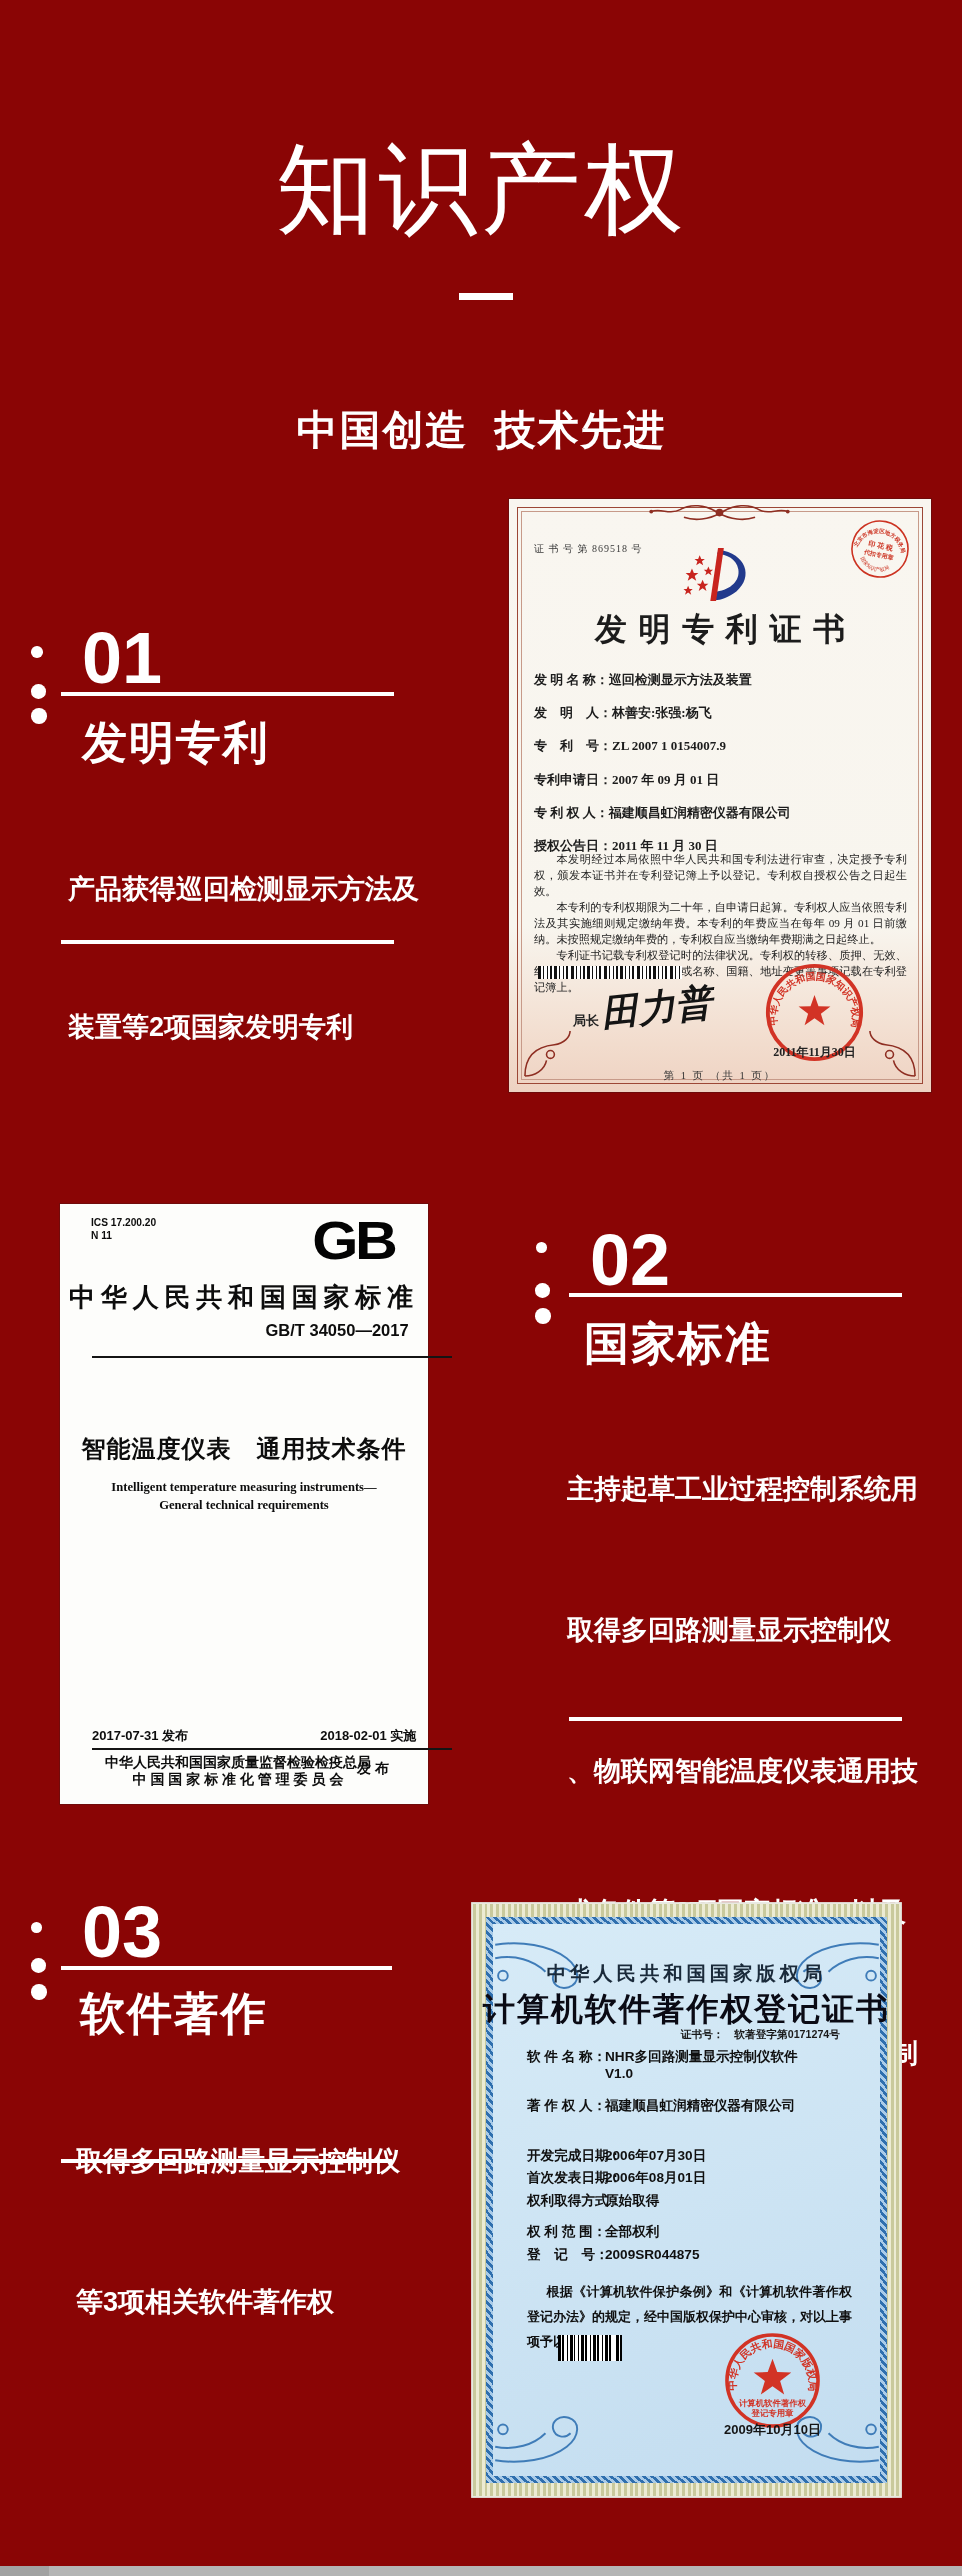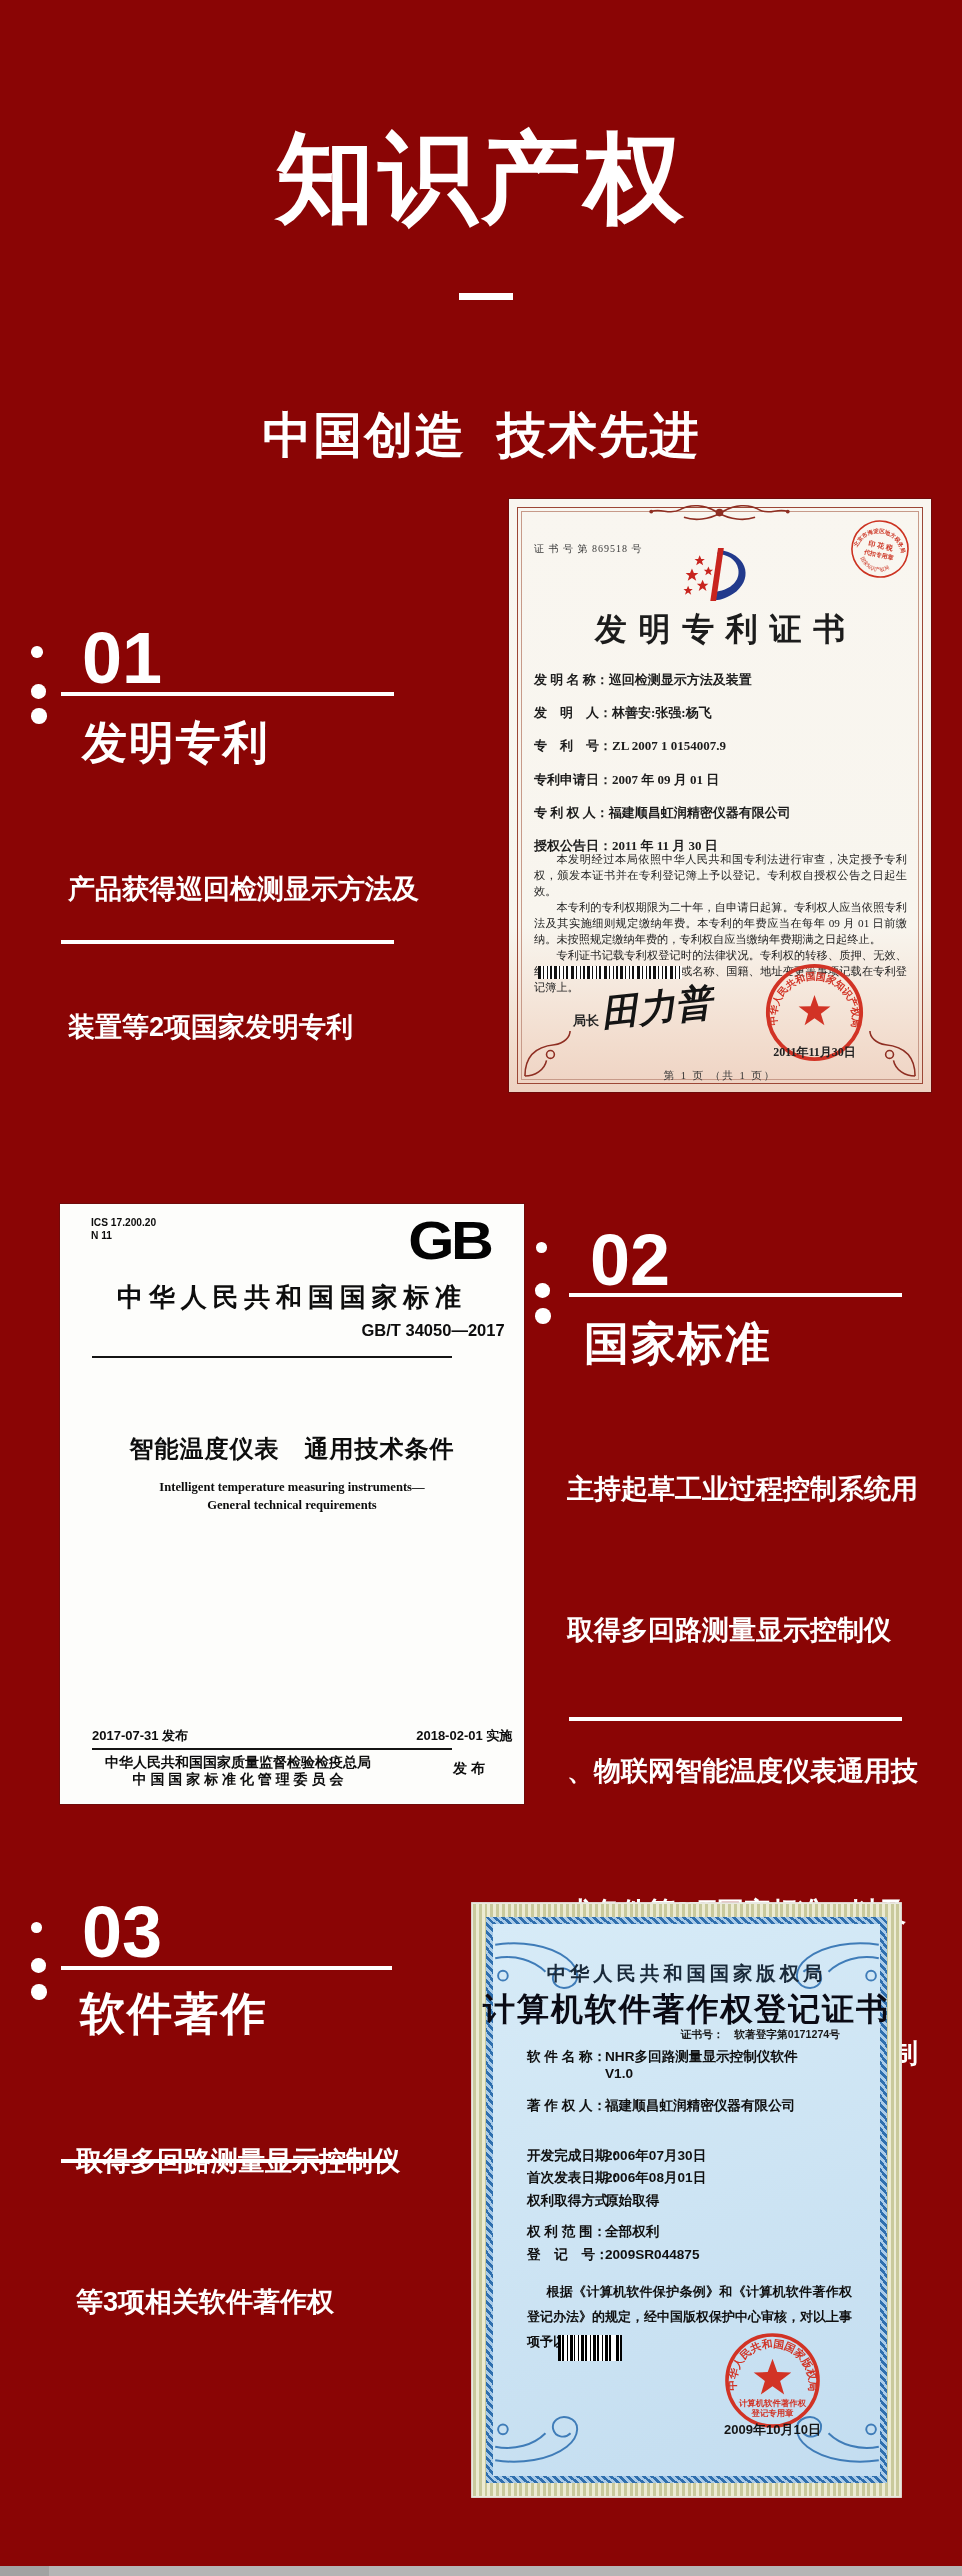--- a/index.html
+++ b/index.html
@@ -12,23 +12,23 @@
     position:relative;width:963px;height:2576px;overflow:hidden;
     background:var(--page_bg);
     font-family:"Liberation Sans","DejaVu Sans",sans-serif;
     margin:0 auto;
   }
   .abs{position:absolute;}
   .white{color:#fff;}
   .ctr{left:0;right:0;text-align:center;}
 
   
-  .hdr-title{top:113px;font-size:99px;font-weight:700;letter-spacing:3.9px;}
+  .hdr-title{top:124px;font-size:99px;font-weight:400;letter-spacing:3.9px;}
   .hdr-dash{left:459px;top:293px;width:54px;height:6.8px;background:#fff;}
-  .hdr-sub{top:403px;font-size:49px;font-weight:700;white-space:pre;letter-spacing:1.9px;}
+  .hdr-sub{top:403px;font-size:41px;font-weight:700;white-space:pre;letter-spacing:1.9px;}
 
   
   .dot{background:#fff;border-radius:50%;}
   .sec-num{font-size:72px;font-weight:800;line-height:1;}
   .sec-rule{height:3.9px;background:#fff;}
   .sec-head{font-size:45px;font-weight:800;letter-spacing:1.9px;}
   .sec-body{font-size:27px;font-weight:600;line-height:46px;white-space:pre;}
 
   
   .p-cert{left:509px;top:499px;width:422px;height:593px;
@@ -55,21 +55,21 @@
   .p-seal{left:255px;top:463px;width:101px;height:101px;}
   .p-sealdate{left:251px;top:545px;width:109px;text-align:center;
     font-family:"Liberation Serif","DejaVu Serif",serif;font-size:12px;font-weight:700;color:#222;}
   .p-pagenote{top:570px;font-family:"Liberation Serif","DejaVu Serif",serif;
     font-size:10.7px;color:#333;letter-spacing:1.9px;}
   .p-stamp{left:340px;top:19.4px;width:62px;height:62px;transform:rotate(12deg);}
   .p-flourish{left:126px;top:1.9px;}
   .p-corner{bottom:11.7px;}
 
   
-  .g-doc{left:60px;top:1204px;width:464px;height:600px;background:#fdfdfb;color:#0d0d0d;
+  .g-doc{left:60px;top:1204px;width:368px;height:600px;background:#fdfdfb;color:#0d0d0d;
     box-shadow:0 0 0 1px #700b0b;}
   .g-ics{left:31px;top:11.7px;font-size:10.2px;font-weight:700;line-height:1.3;}
   .g-logo{right:33px;top:5.8px;font-size:53px;font-weight:900;letter-spacing:-2.9px;color:#030303;
     transform:scaleX(1.12);transform-origin:right top;}
   .g-title{top:76px;font-size:26px;font-weight:700;letter-spacing:5.8px;}
   .g-code{right:19.4px;top:117px;font-size:16.5px;font-weight:700;}
   .g-hr{left:32px;top:152px;width:360px;height:1.9px;background:#141414;}
   .g-subject{top:229px;font-size:24px;font-weight:700;letter-spacing:1px;}
   .g-en{font-family:"Liberation Serif","DejaVu Serif",serif;font-size:12.6px;font-weight:700;}
   .g-dates{top:523px;font-size:13px;font-weight:700;}

